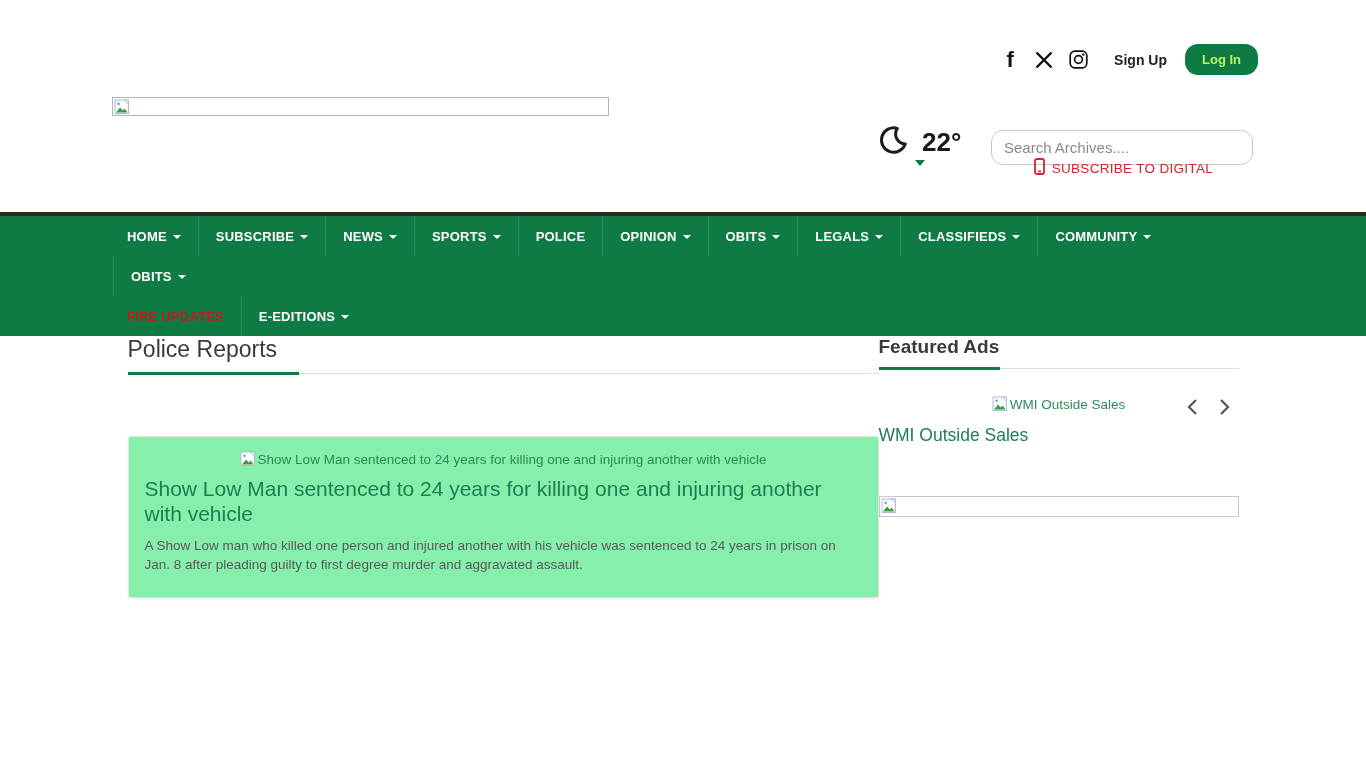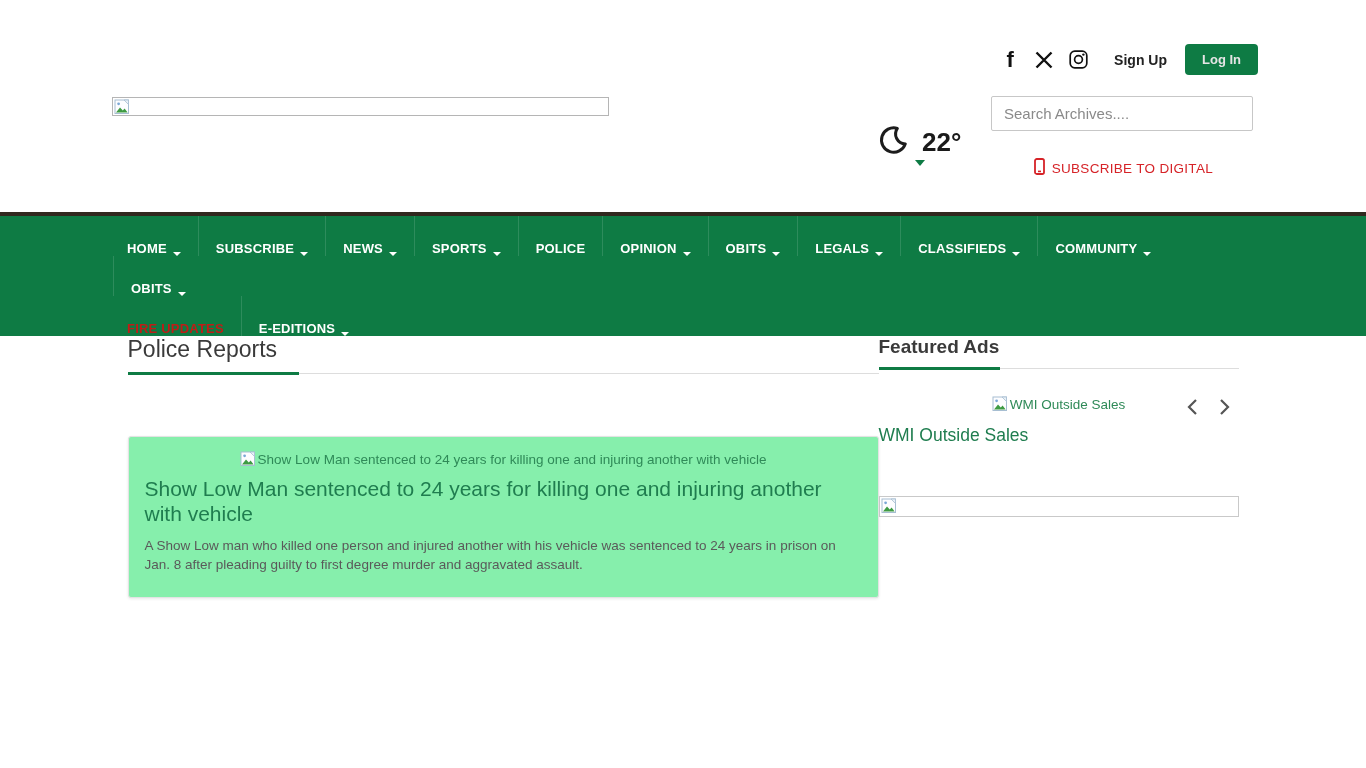--- a/index.html
+++ b/index.html
@@ -12,41 +12,41 @@
   .header .container { height:212px; }
 
   .logo-box { position:absolute; left:-1px; top:97px; width:497px; height:19px;
     border:1px solid #b5b5b5; background:#fff; padding:1px; }
 
   .account-row { position:absolute; top:44px; right:-5px; display:flex; align-items:center; }
   .social-icon { display:inline-flex; align-items:center; justify-content:center;
     width:24px; height:26px; margin-right:10px; color:#111; cursor:pointer; }
   .fb-glyph { font-size:22px; font-weight:bold; color:#111; }
   .signup { font-size:14px; font-weight:bold; color:#222; margin:0 18px 0 14px; cursor:pointer; }
-  .login-btn { background:#0e7b44; color:#e5e5e5; border:none; font-size:13px; font-weight:bold;
-    padding:8px 17px; border-radius:4px; cursor:pointer; font-family:inherit; }
+  .login-btn { background:#0e7b44; color:#bef264; border:none; font-size:13px; font-weight:bold;
+    padding:8px 17px; border-radius:13px; cursor:pointer; font-family:inherit; }
 
   .weather { position:absolute; left:763px; top:124px; display:flex; gap:13px; align-items:center; }
   .weather-temp { font-size:26px; font-weight:bold; color:#1a1a1a; }
   .weather-caret { position:absolute; left:39px; top:36px; width:0; height:0;
     border-left:5px solid transparent; border-right:5px solid transparent;
     border-top:6px solid #0e7b44; cursor:pointer; }
 
-  .search-input { position:absolute; top:96px; right:0; width:262px; height:35px;
-    border:1px solid #c7c7c7; border-radius:2px; padding:0 12px; font-size:15px;
+  .search-input { position:absolute; top:130px; right:0; width:262px; height:35px;
+    border:1px solid #c7c7c7; border-radius:12px; padding:0 12px; font-size:15px;
     color:#444; font-family:inherit; background:#fff; }
   .search-input::placeholder { color:#8a8a8a; }
 
   .subscribe { position:absolute; top:158px; right:40px; display:flex; align-items:center;
     gap:7px; color:#d62328; font-size:13.5px; font-weight:normal; letter-spacing:.3px; cursor:pointer; }
 
   
   .navbar { background:#0e7b44; border-top:4px solid #31281e; }
   .nav-row { display:flex; flex-wrap:wrap; }
-  .nav-item { display:inline-flex; align-items:flex-end; gap:6px; height:40px; padding:0 17px;
+  .nav-item { display:inline-flex; align-items:center; gap:6px; height:40px; padding:0 17px;
     color:#fff; font-size:13px; font-weight:bold; letter-spacing:.2px;
     border-left:1px solid rgba(255,255,255,.13); cursor:pointer; }
   .nav-item:first-child { border-left:none; padding-left:14px; }
   .nav-caret { width:0; height:0; border-left:4px solid transparent;
     border-right:4px solid transparent; border-top:4px solid #fff; margin-top:1px; }
   .nav-item.fire { color:#bf1d17; }
 
   
   .content { display:flex; justify-content:center; align-items:flex-start; }
   .col-main { width:751px; }

